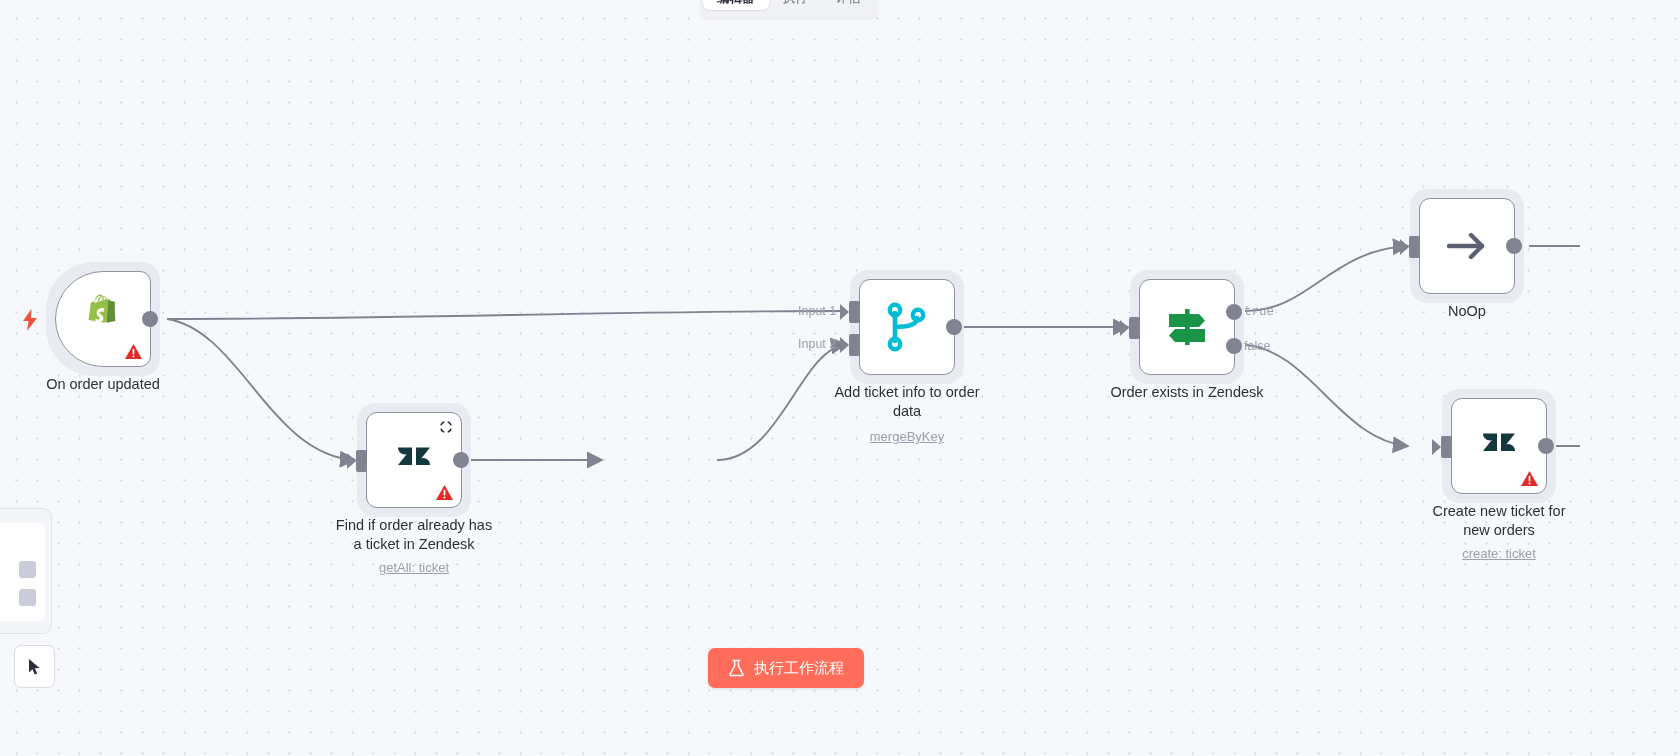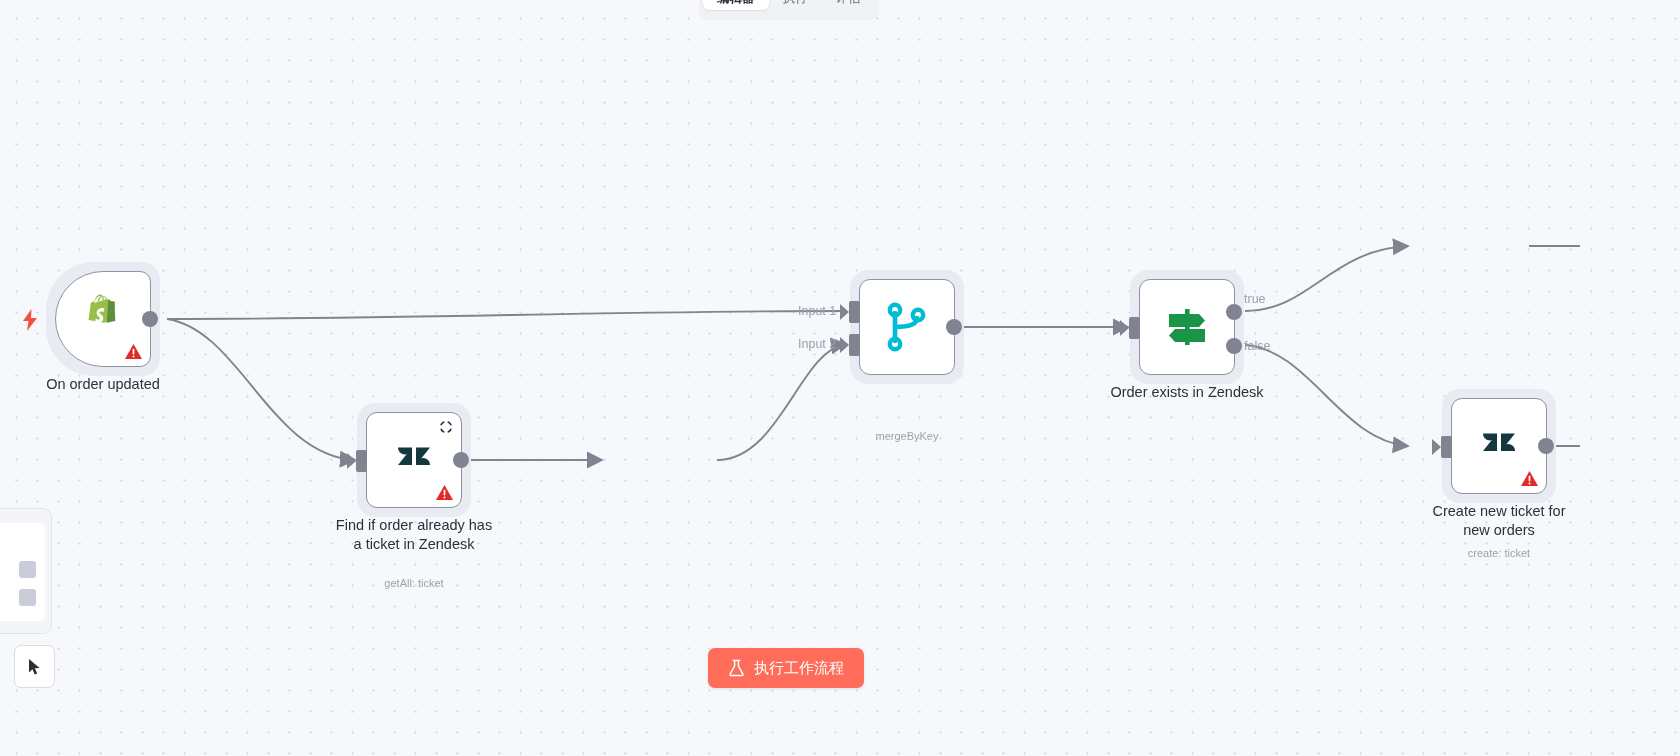--- a/index.html
+++ b/index.html
@@ -89,23 +89,24 @@
     color: #2d3038;
     line-height: 1.32;
     white-space: pre-line;
   }
   .subcaption {
     position: absolute;
     left: 50%;
     transform: translateX(-50%);
     width: 210px;
     text-align: center;
-    font-size: 11px;
+    font-size: 13px;
     color: #9aa0ad;
     line-height: 1.3;
+    text-decoration: underline;
   }
 
   
   .warn {
     position: absolute;
     right: 7px; bottom: 6px;
     width: 19px; height: 17px;
     z-index: 4;
   }
   
@@ -307,21 +308,21 @@
         </g>
       </svg>
       <svg class="warn" viewBox="0 0 20 18">
         <path d="M10 1 L19 17 L1 17 Z" fill="#e02b2b"></path>
         <rect x="9.1" y="6" width="1.8" height="6.2" fill="#fff" rx=".8"></rect>
         <circle cx="10" cy="14.3" r="1.05" fill="#fff"></circle>
       </svg>
     </div>
     <div class="caption">Find if order already has
 a ticket in Zendesk</div>
-    <div class="subcaption" style="top:164px;">getAll: ticket</div>
+    <div class="subcaption" style="top:148px;">getAll: ticket</div>
   </div>
 
 
   <div class="node" style="left:859px; top:279px;">
     <div class="halo"></div>
     <div class="box">
       <div class="port-in" style="top:21px;"></div>
       <div class="port-in" style="top:54px;"></div>
       <div class="port-label" style="left:-62px; top:24px;">Input 1</div>
       <div class="port-label" style="left:-62px; top:57px;">Input 2</div>
@@ -330,41 +331,57 @@
         <g stroke="#00bcd4" stroke-width="4.6" fill="none" stroke-linecap="round">
           <path d="M13 12 L13 40"></path>
           <path d="M13 26 C 26 26 35 24 35 17"></path>
         </g>
         <circle cx="13" cy="9" r="5.2" fill="none" stroke="#00bcd4" stroke-width="4.4"></circle>
         <circle cx="13" cy="43" r="5.2" fill="none" stroke="#00bcd4" stroke-width="4.4"></circle>
         <circle cx="36" cy="14" r="5.2" fill="none" stroke="#00bcd4" stroke-width="4.4"></circle>
       </svg>
       <div class="port-out"></div>
     </div>
+    <div class="caption">Add ticket info to order
+data</div>
     <div class="subcaption" style="top:150px;">mergeByKey</div>
   </div>
 
   <div class="node" style="left:1139px; top:279px;">
     <div class="halo"></div>
     <div class="box">
       <div class="port-in" style="top:37px;"></div>
 
       <svg width="52" height="50" viewBox="0 0 52 50">
         <rect x="24" y="7" width="4.6" height="36" fill="#1a9447"></rect>
         <path d="M8 12 L38 12 L44 18.5 L38 25 L8 25 Z" fill="#1a9447"></path>
         <path d="M44 27 L14 27 L8 33.5 L14 40 L44 40 Z" fill="#1a9447"></path>
       </svg>
       <div class="port-out" style="top:32px;"></div>
       <div class="port-out" style="top:66px;"></div>
-      <div class="out-label" style="top:12px;">true</div>
+      <div class="out-label" style="top:25px;font-family:Liberation Mono, monospace;">true</div>
       <div class="out-label" style="top:59px;">false</div>
     </div>
     <div class="caption">Order exists in Zendesk</div>
   </div>
 
+  <div class="node" style="left:1419px; top:198px;">
+    <div class="halo"></div>
+    <div class="box">
+      <div class="port-in" style="top:37px;"></div>
+      <svg width="46" height="40" viewBox="0 0 46 40">
+        <g stroke="#5b6170" stroke-width="4.4" fill="none" stroke-linecap="round" stroke-linejoin="round">
+          <path d="M5 20 L38 20"></path>
+          <path d="M27 9 L38 20 L27 31"></path>
+        </g>
+      </svg>
+      <div class="port-out"></div>
+    </div>
+    <div class="caption">NoOp</div>
+  </div>
 
   <div class="node" style="left:1451px; top:398px;">
     <div class="halo"></div>
     <div class="box">
       <div class="port-in" style="top:37px;"></div>
       <svg width="44" height="42" viewBox="0 0 44 42">
         <path d="M20 8.5 L20 26 L6 26 Z" fill="#13383E"></path>
         <path d="M6 8.5 L20 8.5 C20 12.4 16.9 15.5 13 15.5 C9.1 15.5 6 12.4 6 8.5 Z" fill="#13383E"></path>
         <path d="M24 26 L24 8.5 L38 8.5 Z" fill="#13383E"></path>
         <path d="M38 26 L24 26 C24 22.1 27.1 19 31 19 C34.9 19 38 22.1 38 26 Z" fill="#13383E"></path>

